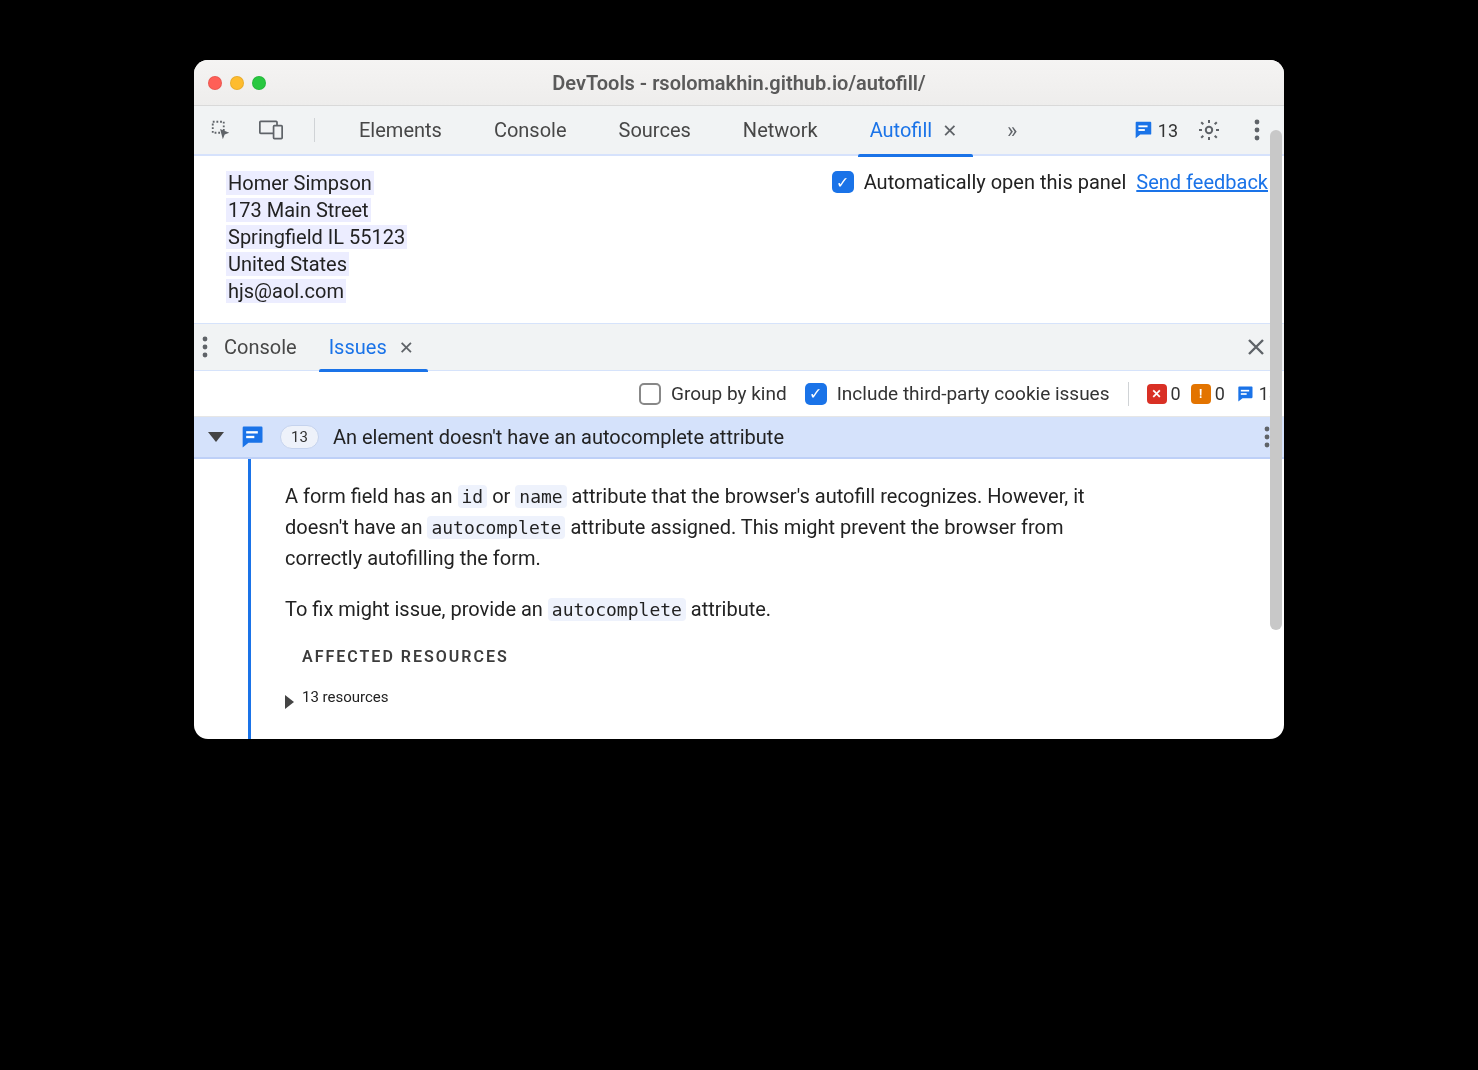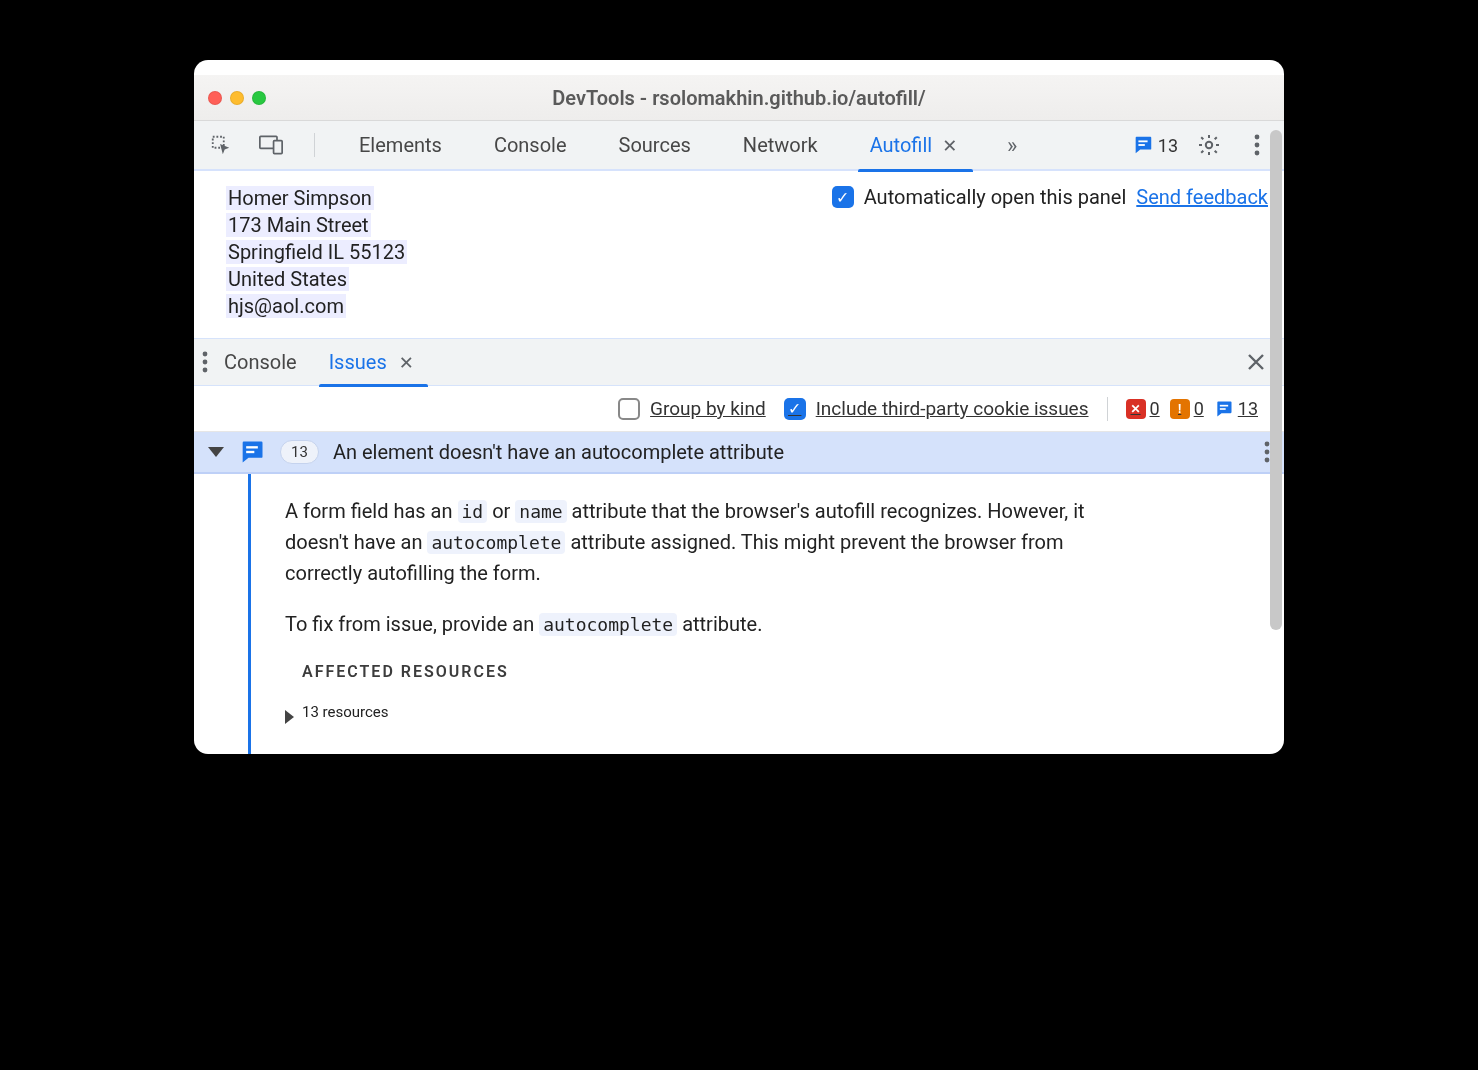--- a/index.html
+++ b/index.html
@@ -22,21 +22,20 @@
     position: relative;
   }
   
   .titlebar {
     height: 46px;
     background: linear-gradient(#f5f4f3, #eeedec);
     border-bottom: 1px solid #d9d9d9;
     display: flex;
     align-items: center;
     position: relative;
-    margin-top: 15px;
   }
   .traffic {
     display: flex;
     gap: 8px;
     margin-left: 14px;
   }
   .dot { width: 14px; height: 14px; border-radius: 50%; }
   .dot.red    { background:#ff5f57; border:1px solid rgba(0,0,0,0.08);}
   .dot.yellow { background:#febc2e; border:1px solid rgba(0,0,0,0.08);}
   .dot.green  { background:#28c840; border:1px solid rgba(0,0,0,0.08);}
@@ -121,21 +120,21 @@
   .drawer-tab.active { color:#1a73e8; }
   .drawer-tab.active::after {
     content:""; position:absolute; left:6px; right:6px; bottom:-1px;
     height:3px; background:#1a73e8; border-radius:2px 2px 0 0;
   }
   .drawer-close { margin-left:auto; width:40px; height:40px; display:flex;align-items:center;justify-content:center; color:#5f6368; cursor:pointer;}
   
   .issues-bar {
     height:46px; background:#fff; border-bottom:1px solid #e6e6e6;
     display:flex; align-items:center; justify-content:flex-end;
-    padding: 0 26px; gap:18px; font-size:19px; color:#333;text-decoration:underline;
+    padding: 0 5px; gap:18px; font-size:19px; color:#333;
   }
   .issues-bar .chk-lbox { display:flex; align-items:center; gap:10px; cursor:pointer;}
   .vsep { width:1px; height:24px; background:#d0d3d6;}
   .badge-group { display:flex; align-items:center; gap:10px;}
   .badge { display:flex; align-items:center; gap:4px; font-size:18px;}
   .badge-ico {
     width:20px; height:20px; border-radius:4px; display:flex;align-items:center;justify-content:center;
     color:#fff; font-size:12px; font-weight:bold;
   }
   .badge-ico.err {background:#d93025;}
@@ -353,21 +352,21 @@
     </div>
   </div>
 
   <div class="issue-body">
     <div class="accent"></div>
     <div class="body-text">
       <p>
         <span>A form field has an </span><code>id</code><span> or </span><code>name</code><span> attribute that the browser's autofill recognizes. However, it doesn't have an </span><code>autocomplete</code><span> attribute assigned. This might prevent the browser from correctly autofilling the form.</span>
       </p>
       <p>
-        <span>To fix from issue, provide an </span><code>autocomplete</code><span> attribute.</span>
+        <span>To fix might issue, provide an </span><code>autocomplete</code><span> attribute.</span>
       </p>
       <div class="aff-title">AFFECTED RESOURCES</div>
       <div class="resources">
         <span class="tri-right"></span>
         <span>13 resources</span>
       </div>
     </div>
   </div>
 
   <div class="scroll-thumb"></div>

